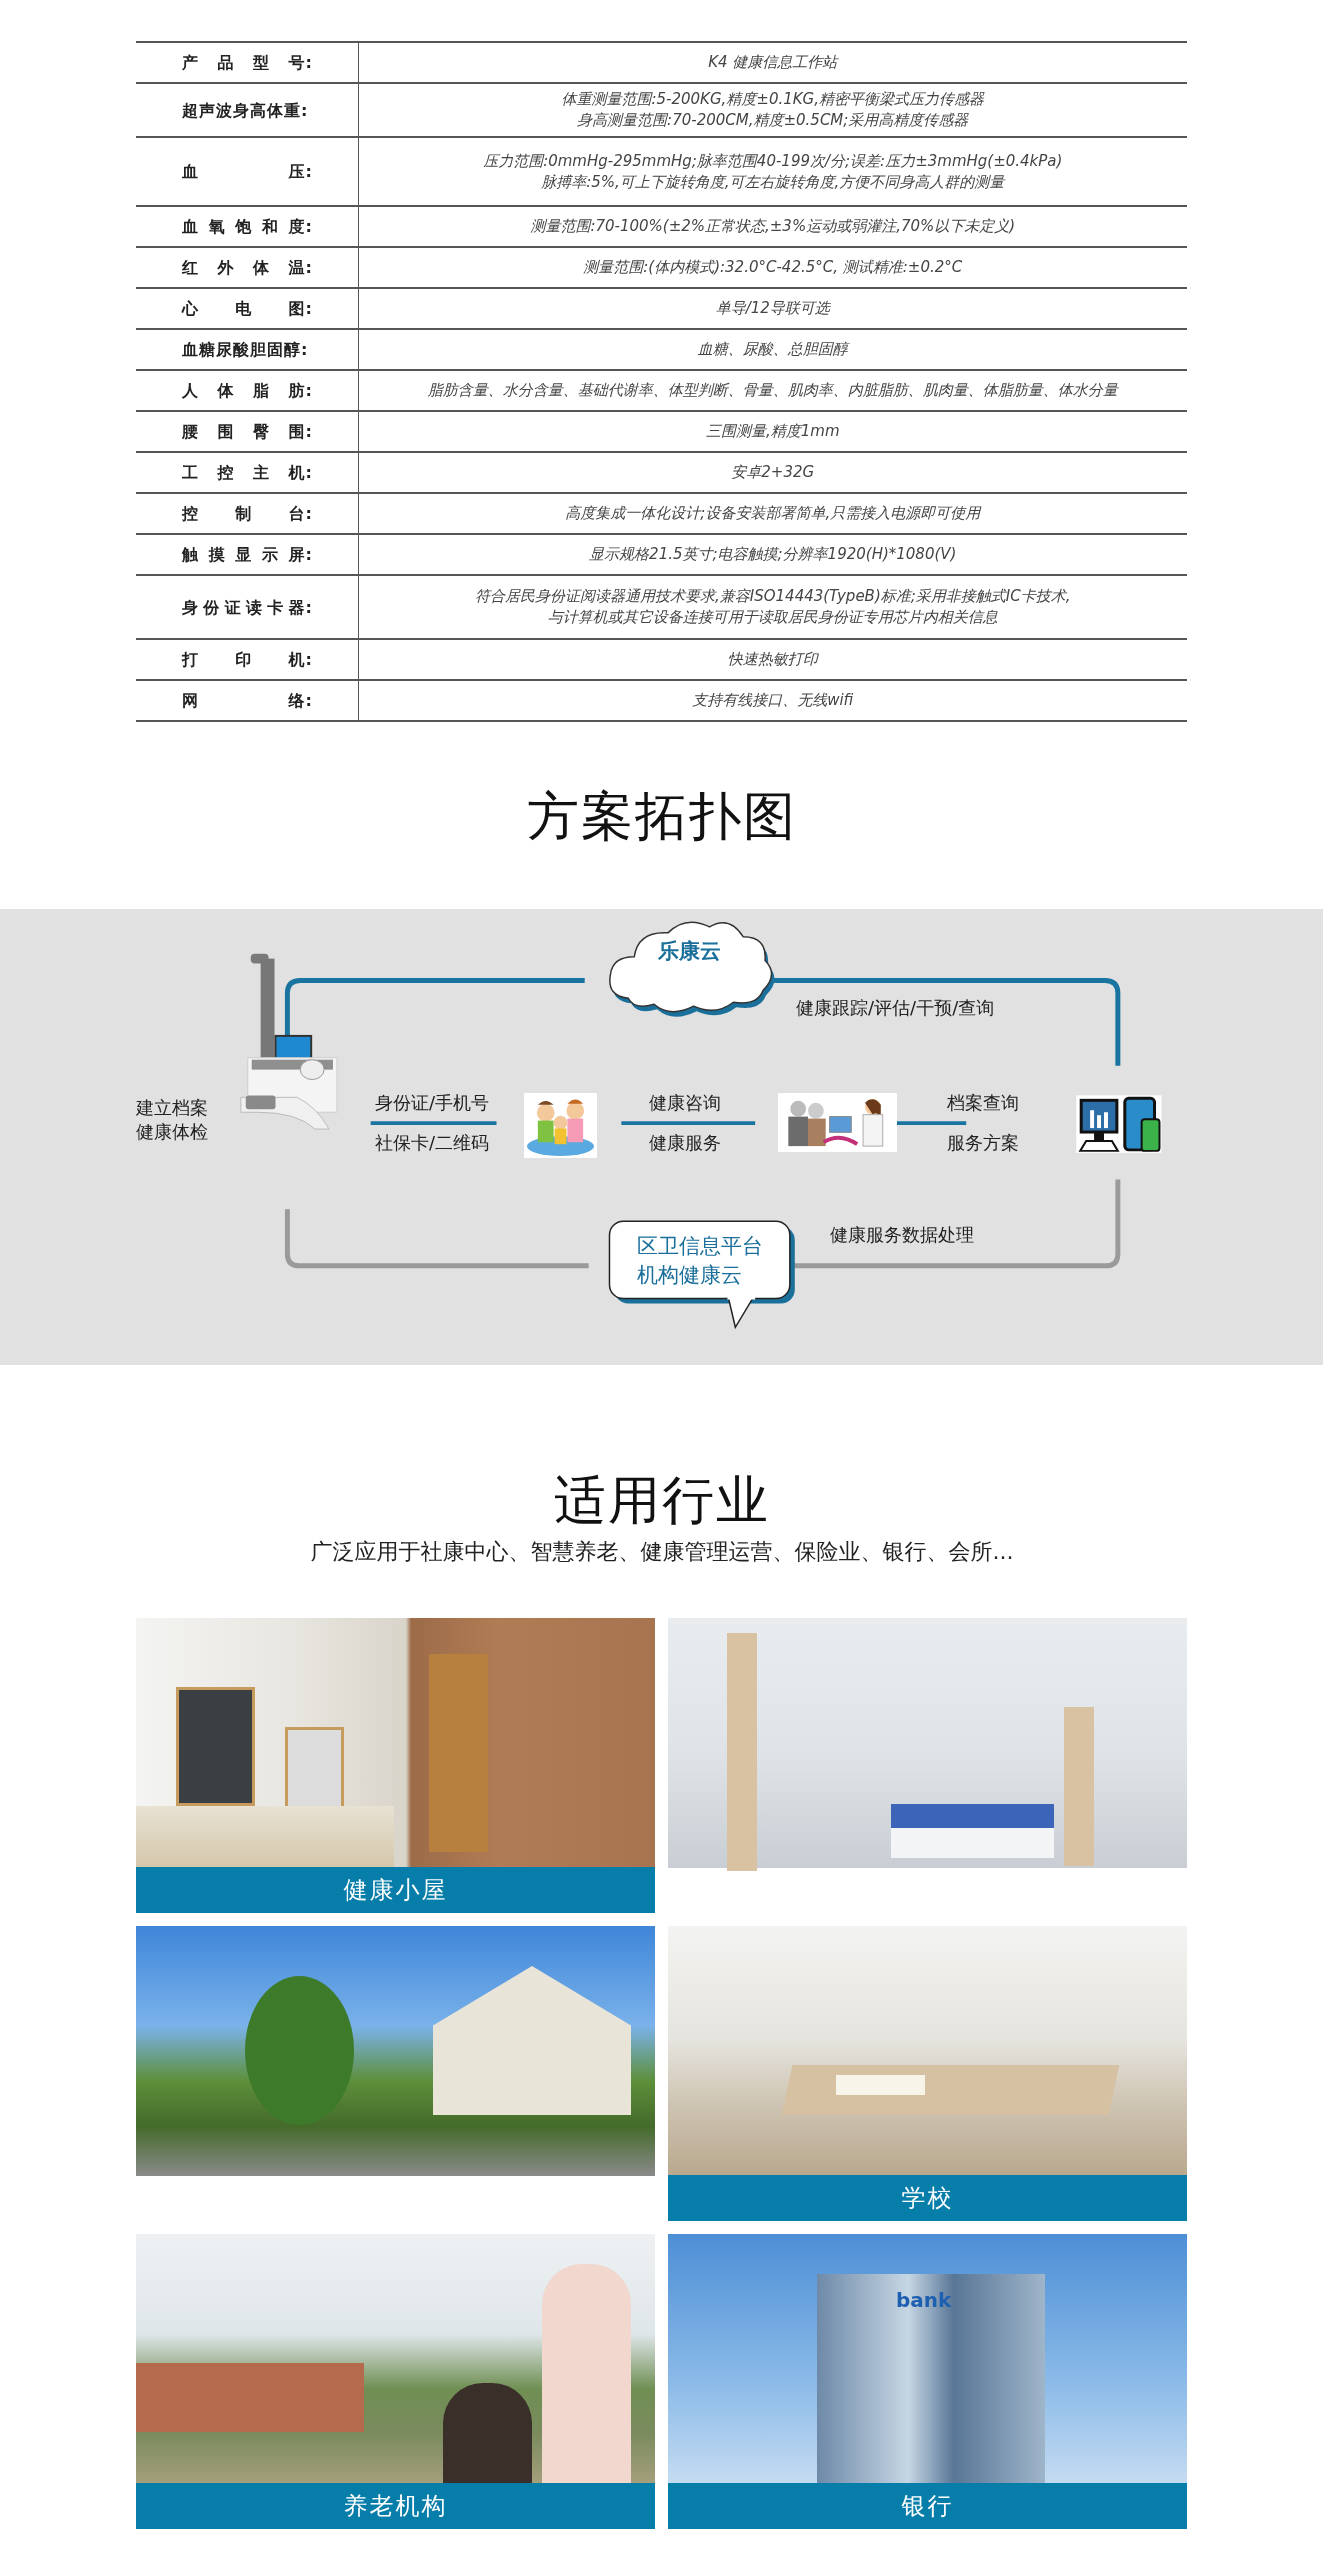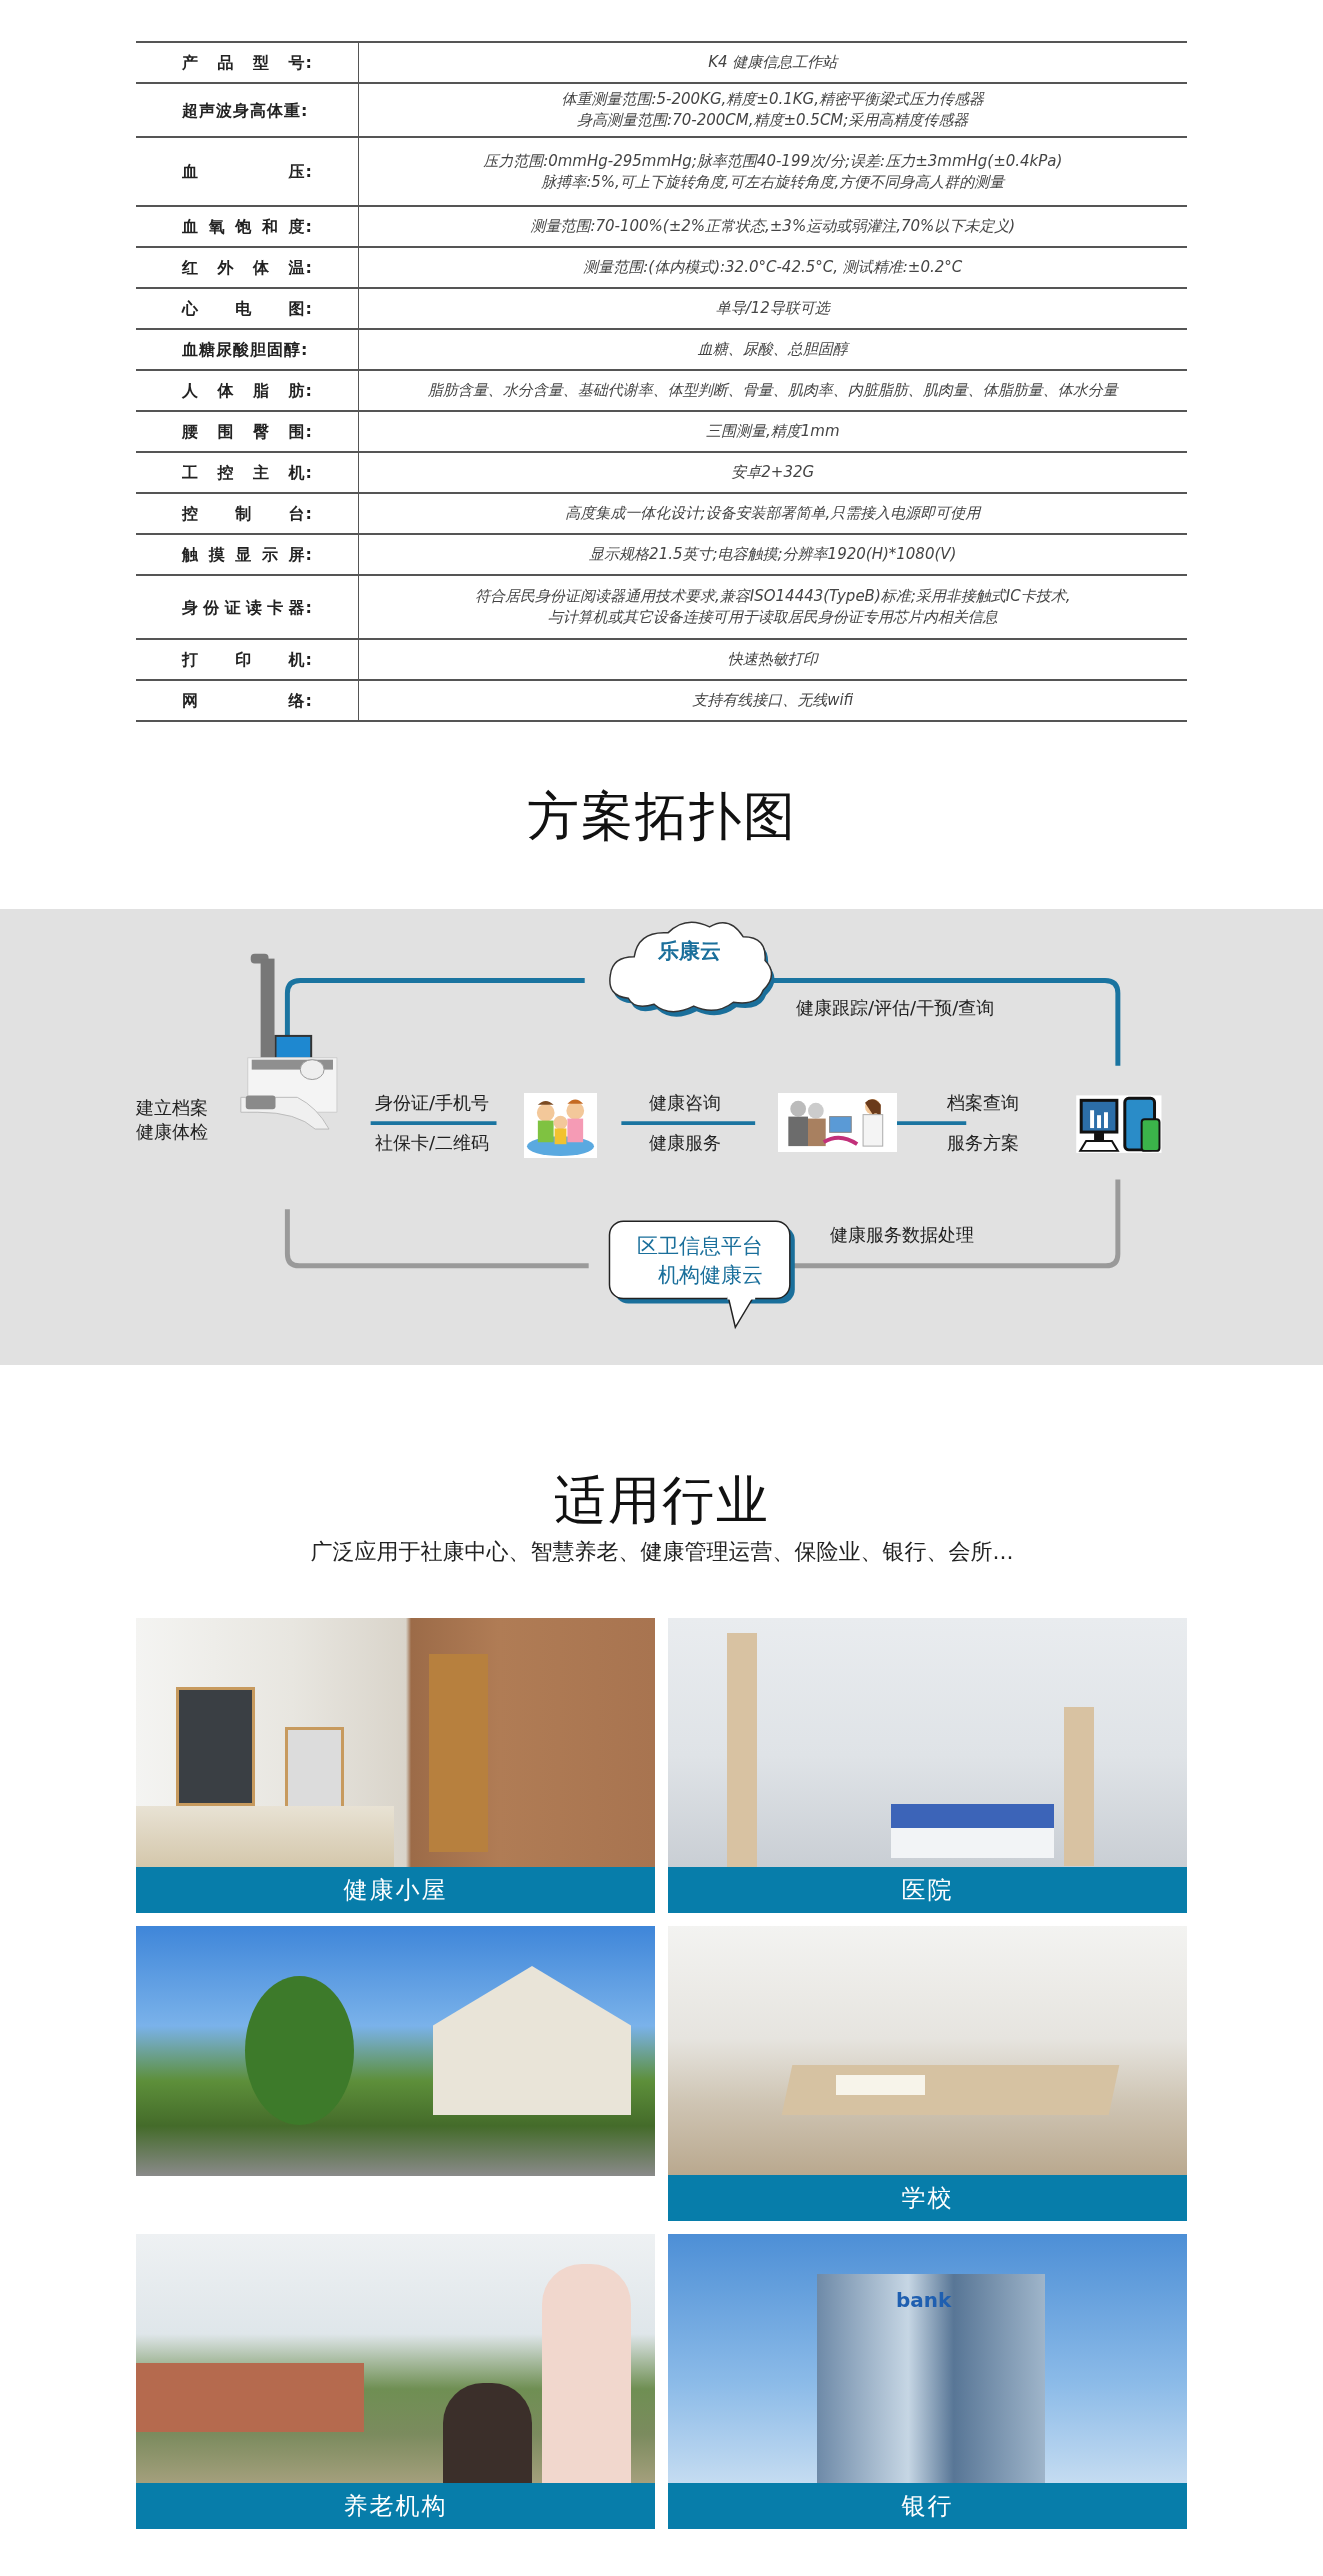--- a/index.html
+++ b/index.html
@@ -15,21 +15,21 @@
   .spec-table td.k span { display: flex; justify-content: space-between; width: 131px; }
   .spec-table td.v { text-align: center; color: #444; padding: 0 20px; }
   .spec-table td.v div { white-space: nowrap; font-style: italic; }
 
   
   .section-title { position: absolute; left: 0; width: 1324px; text-align: center; font-size: 52px; color: #111; letter-spacing: 2px; }
 
   
   .topo { position: absolute; left: 0; top: 909px; width: 1324px; height: 456px; background: #e1e1e1; }
   .topo svg { position: absolute; left: 0; top: 0; }
-  .topo .lbl { position: absolute; font-size: 18px; color: #222; white-space: nowrap; text-align: right; }
+  .topo .lbl { position: absolute; font-size: 18px; color: #222; white-space: nowrap; }
   .topo .lbl-blue { color: #1a6f9b; font-size: 21px; font-weight: bold; }
   .topo .pic { position: absolute; background: #fff; overflow: hidden; }
 
   
   .subtitle { position: absolute; left: 0; top: 1537px; width: 1324px; text-align: center; font-size: 22px; color: #222; }
   .tile { position: absolute; width: 519px; height: 295px; overflow: hidden; }
   .tile .img { position: absolute; left: 0; top: 0; width: 519px; height: 250px; }
   .tile .banner { position: absolute; left: 0; bottom: 0; width: 519px; height: 46px; background: #077daa; color: #fff; font-size: 24px; text-align: center; line-height: 46px; letter-spacing: 2px; }
 </style>
 </head>
@@ -346,21 +346,20 @@
   <div class="banner">健康小屋</div>
 </div>
 
 <div class="tile" style="left:668px;top:1618px;">
   <div class="img" style="background:linear-gradient(180deg,#e9ecef 0%,#dfe3e7 55%,#c9ced4 100%);">
     <div style="position:absolute;left:59px;top:15px;width:30px;height:238px;background:#d8c2a2;"></div>
     <div style="position:absolute;left:223px;top:186px;width:163px;height:24px;background:#3c64b8;"></div>
     <div style="position:absolute;left:223px;top:210px;width:163px;height:30px;background:#f2f4f6;"></div>
     <div style="position:absolute;left:396px;top:89px;width:30px;height:159px;background:#d8c2a2;"></div>
   </div>
-  <div class="banner">医院</div>
 </div>
 
 <div class="tile" style="left:136px;top:1926px;">
   <div class="img" style="background:linear-gradient(180deg,#3f86d9 0%,#7ab2ea 40%,#5d8f3a 62%,#446b2a 80%,#8a8a8a 100%);">
     <div style="position:absolute;left:297px;top:40px;width:198px;height:149px;background:#e9e4d8;clip-path:polygon(0 40%,50% 0,100% 40%,100% 100%,0 100%);"></div>
     <div style="position:absolute;left:109px;top:50px;width:109px;height:149px;border-radius:50%;background:#3d7a2a;"></div>
   </div>
 </div>
 
 <div class="tile" style="left:668px;top:1926px;">

